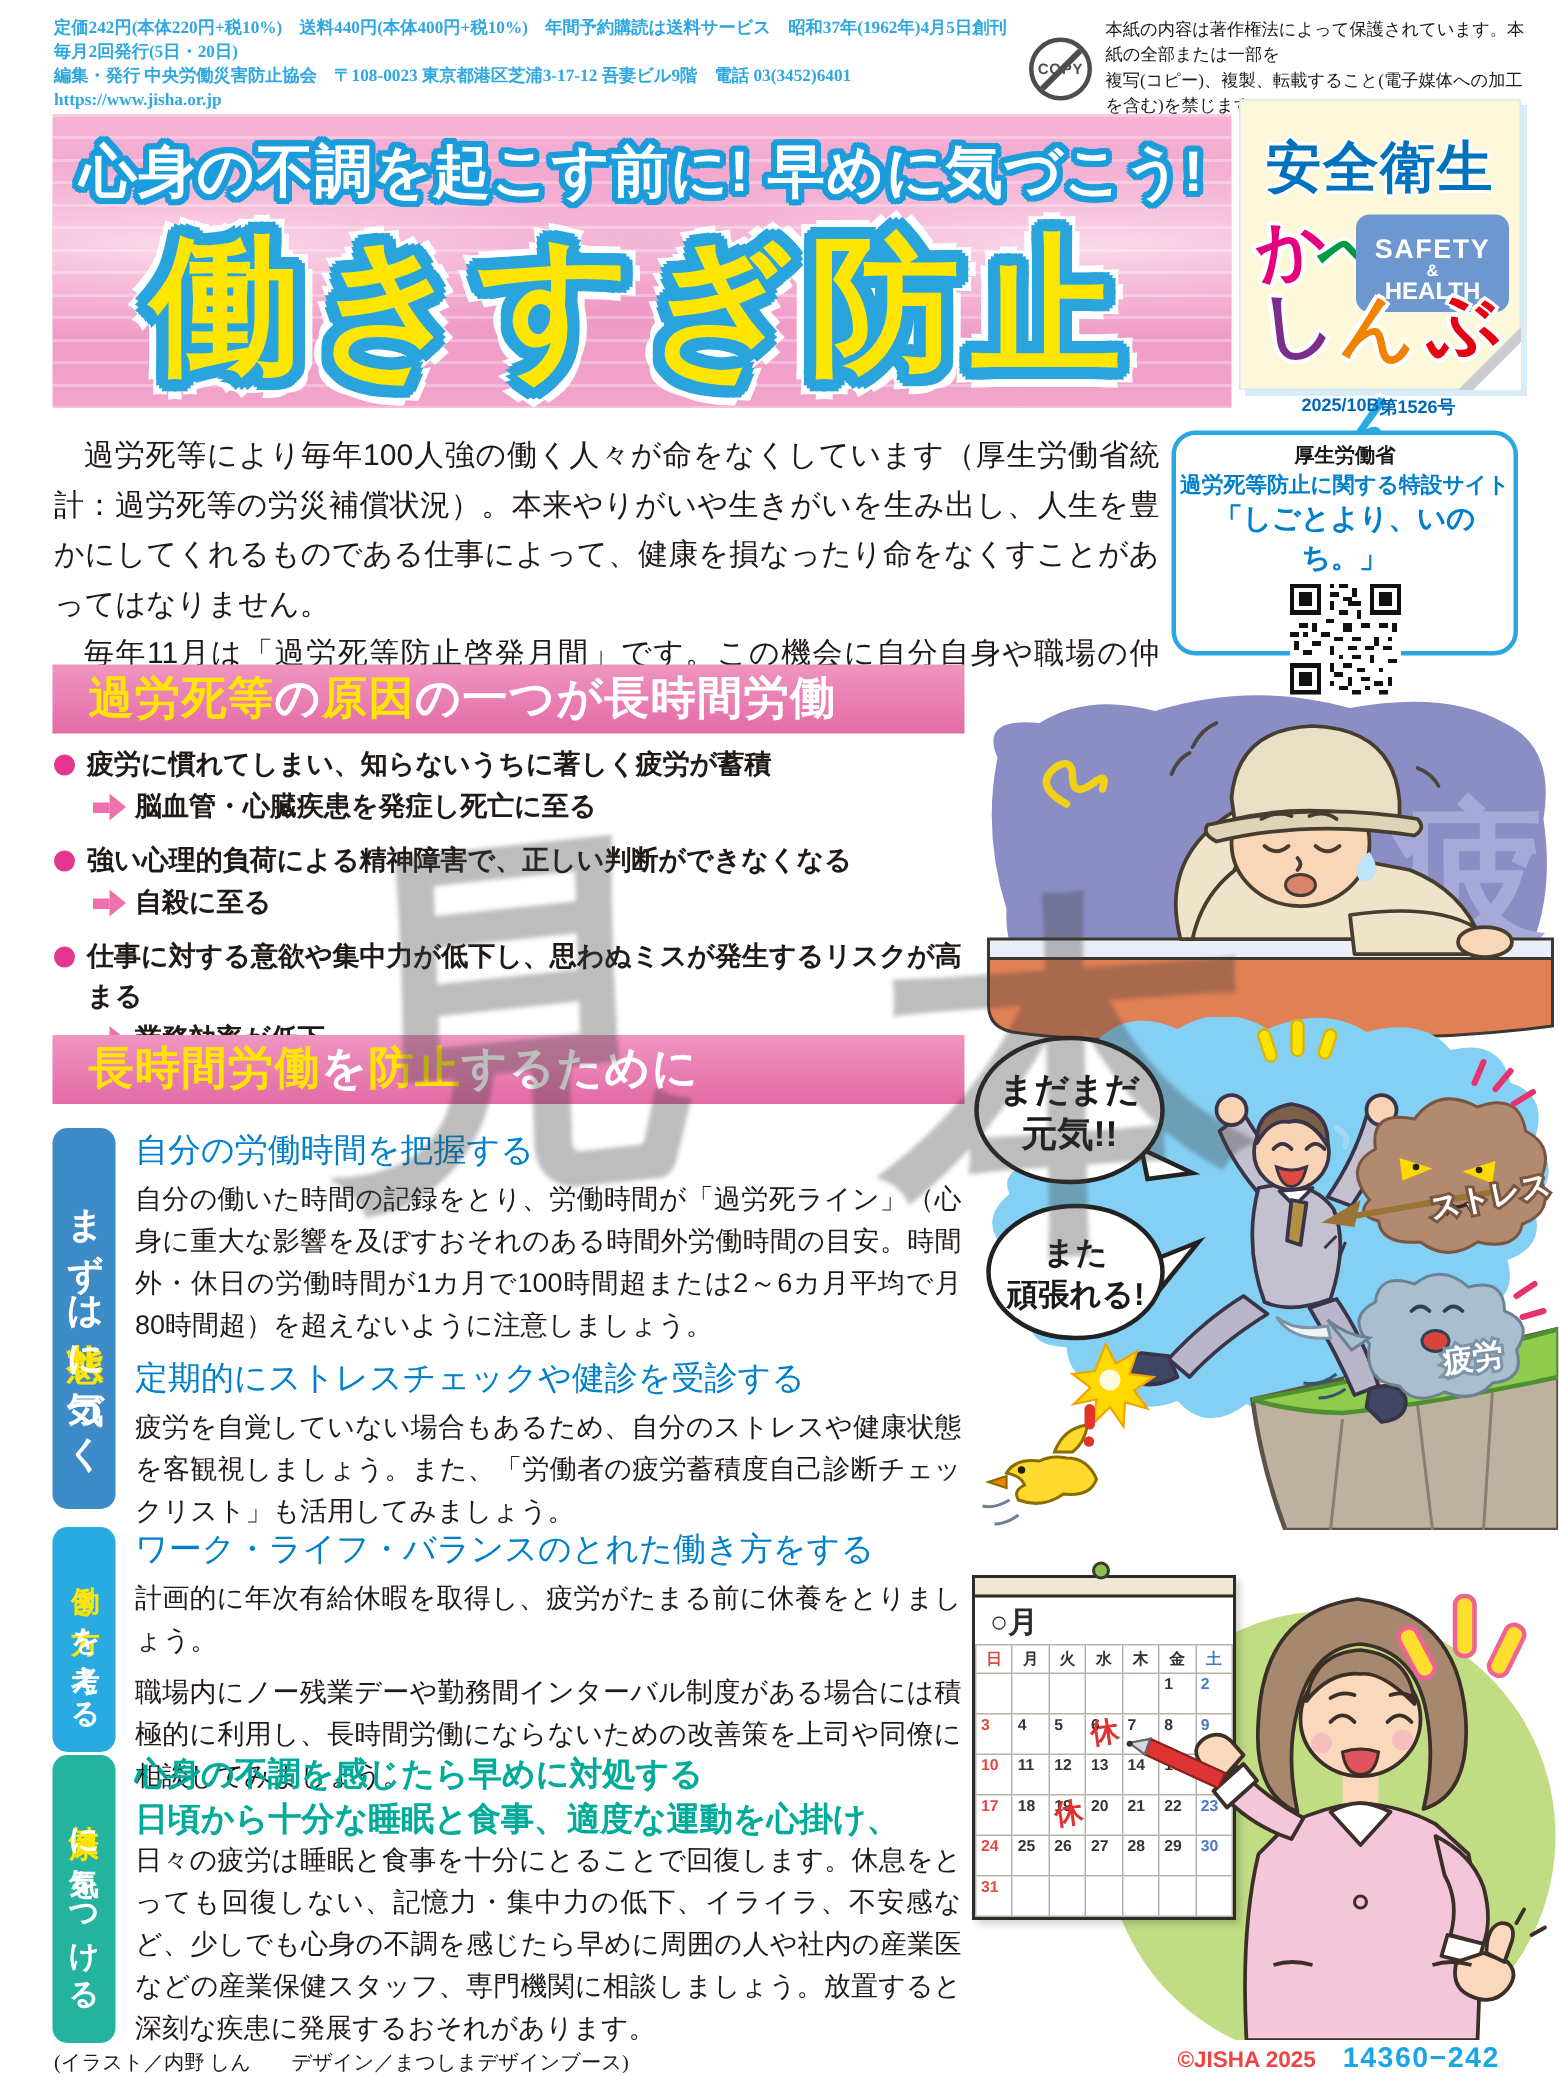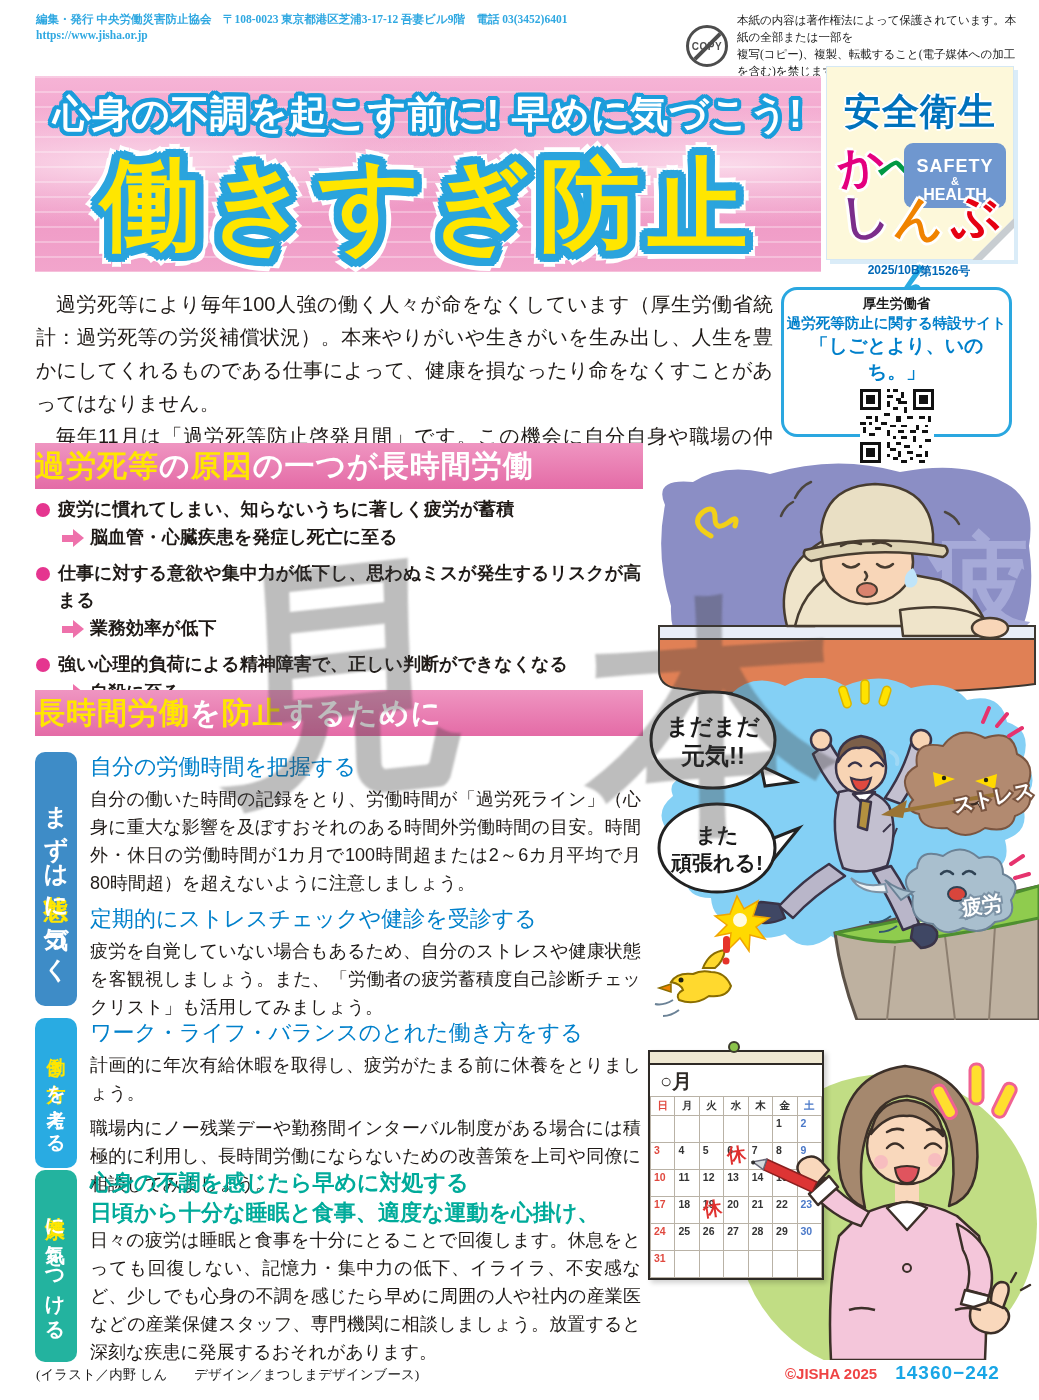--- a/index.html
+++ b/index.html
@@ -96,21 +96,21 @@
     left:781px;top:287px;width:231px;height:150px;border:3.5px solid #2aa7e0;border-radius:16px;
     text-align:center;padding-top:5px;box-sizing:border-box;background:#fff;
   }
   .qr-org{font-size:13.5px;font-weight:bold;color:#1a1a1a;}
   .qr-l2{font-size:14.5px;font-weight:900;color:#0080cb;margin-top:1px;}
   .qr-l3{font-size:19px;font-weight:900;color:#0080cb;}
   .qr-code{margin:4px auto 0;display:block;}
 
   
   .sec-head{
-    left:35px;width:608px;height:46px;line-height:46px;padding-left:0;box-sizing:border-box;
+    left:35px;width:608px;height:46px;line-height:46px;padding-left:24px;box-sizing:border-box;
     background:linear-gradient(180deg,#ef95c1,#e46ba6);
     color:#fff;font-size:30px;font-weight:900;letter-spacing:1px;white-space:nowrap;
   }
   .sec-head .hl{color:#ffe600;}
   #sec1{top:443px;} #sec2{top:690px;}
 
   
   .bullets{left:36px;top:496px;width:606px;}
   .b-group{margin-bottom:9px;}
   .b-main,.b-sub{display:flex;align-items:flex-start;font-size:18px;font-weight:bold;line-height:27px;color:#1f1a17;}
@@ -174,20 +174,21 @@
   .foot-right{left:785px;top:1362px;display:flex;gap:18px;align-items:baseline;}
   .jisha{font-size:15px;font-weight:bold;color:#ef4444;}
   .code{font-size:19px;font-weight:900;color:#19a6e6;letter-spacing:1px;}
 
   svg text{font-family:"Liberation Sans",sans-serif;}
 </style>
 </head>
 <body>
 
 <div class="abs info-left">
+  <div>定価242円(本体220円+税10%)　送料440円(本体400円+税10%)　年間予約購読は送料サービス　昭和37年(1962年)4月5日創刊　毎月2回発行(5日・20日)</div>
   <div>編集・発行 中央労働災害防止協会　〒108-0023 東京都港区芝浦3-17-12 吾妻ビル9階　電話 03(3452)6401　https://www.jisha.or.jp</div>
 </div>
 
 <div class="abs copy-wrap">
   <div class="copy-icon">
     <span>COPY</span>
   </div>
   <div class="copy-text">
     <div>本紙の内容は著作権法によって保護されています。本紙の全部または一部を</div>
     <div>複写(コピー)、複製、転載すること(電子媒体への加工を含む)を禁じます。</div>
@@ -310,35 +311,35 @@
         <span>疲労に慣れてしまい、知らないうちに著しく疲労が蓄積</span>
       </div>
     <div class="b-sub">
         <span class="arr"></span>
         <span>脳血管・心臓疾患を発症し死亡に至る</span>
       </div>
   </div>
   <div class="b-group">
     <div class="b-main">
         <span class="dot"></span>
+        <span>強い心理的負荷による精神障害で、正しい判断ができなくなる</span>
+      </div>
+    <div class="b-sub">
+        <span class="arr"></span>
+        <span>自殺に至る</span>
+      </div>
+  </div>
+  <div class="b-group">
+    <div class="b-main">
+        <span class="dot"></span>
         <span>仕事に対する意欲や集中力が低下し、思わぬミスが発生するリスクが高まる</span>
       </div>
     <div class="b-sub">
         <span class="arr"></span>
         <span>業務効率が低下</span>
-      </div>
-  </div>
-  <div class="b-group">
-    <div class="b-main">
-        <span class="dot"></span>
-        <span>強い心理的負荷による精神障害で、正しい判断ができなくなる</span>
-      </div>
-    <div class="b-sub">
-        <span class="arr"></span>
-        <span>自殺に至る</span>
       </div>
   </div>
 </div>
 
 <div id="sec2" class="abs sec-head">
   <span class="hl">長時間労働</span><span>を</span><span class="hl">防止</span><span>するために</span>
 </div>
 
 <div id="row1" class="row">
   <div id="tab1" class="vtab">

